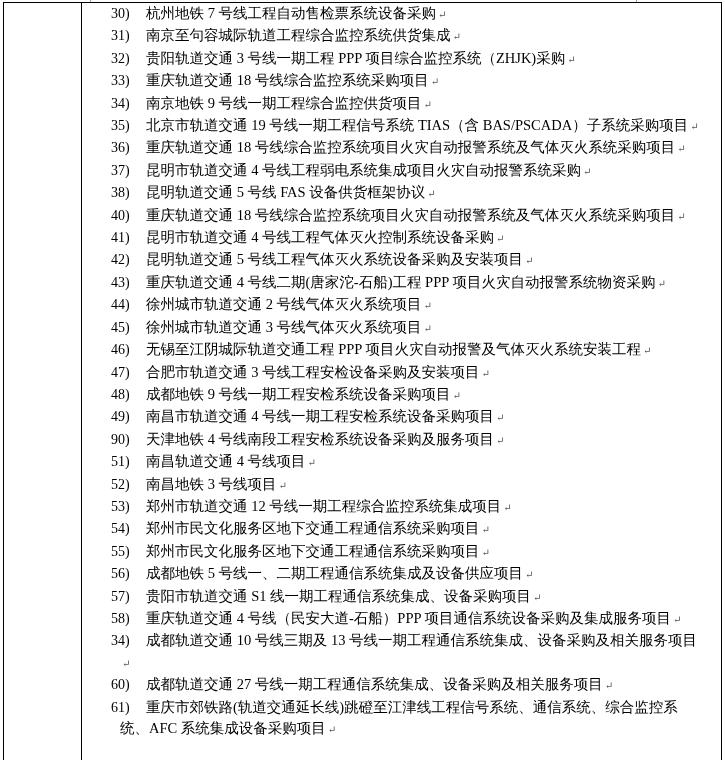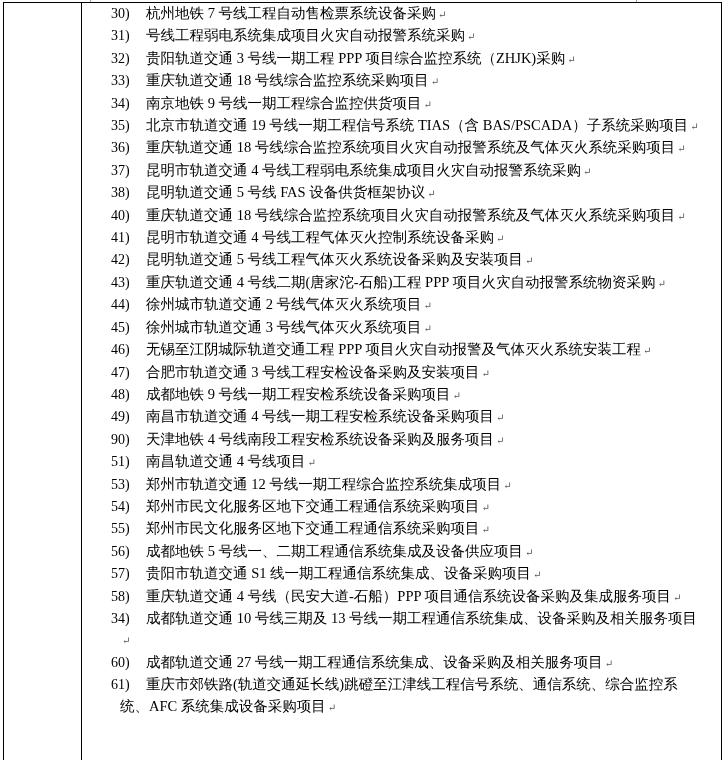--- a/index.html
+++ b/index.html
@@ -60,21 +60,21 @@
   <div class="vline-mid"></div>
   <div class="vline-right"></div>
   <div class="tick-1"></div>
   <div class="tick-2"></div>
 
   <div class="left-cell"></div>
 
   <div class="content-cell" id="list-container">
     <div class="item"><span class="num">30)</span><span class="txt">杭州地铁 7 号线工程自动售检票系统设备采购</span><span class="pmark">↵</span></div>
 
-    <div class="item"><span class="num">31)</span><span class="txt">号线工程弱电系统集成项目火灾自动报警系统采购</span><span class="pmark">↵</span></div>
+    <div class="item"><span class="num">31)</span><span class="txt">南京至句容城际轨道工程综合监控系统供货集成</span><span class="pmark">↵</span></div>
 
     <div class="item"><span class="num">32)</span><span class="txt">贵阳轨道交通 3 号线一期工程 PPP 项目综合监控系统（ZHJK)采购</span><span class="pmark">↵</span></div>
 
     <div class="item"><span class="num">33)</span><span class="txt">重庆轨道交通 18 号线综合监控系统采购项目</span><span class="pmark">↵</span></div>
 
     <div class="item"><span class="num">34)</span><span class="txt">南京地铁 9 号线一期工程综合监控供货项目</span><span class="pmark">↵</span></div>
 
     <div class="item"><span class="num">35)</span><span class="txt">北京市轨道交通 19 号线一期工程信号系统 TIAS（含 BAS/PSCADA）子系统采购项目</span><span class="pmark">↵</span></div>
 
     <div class="item"><span class="num">36)</span><span class="txt">重庆轨道交通 18 号线综合监控系统项目火灾自动报警系统及气体灭火系统采购项目</span><span class="pmark">↵</span></div>
@@ -101,20 +101,21 @@
     <div class="item"><span class="num">47)</span><span class="txt">合肥市轨道交通 3 号线工程安检设备采购及安装项目</span><span class="pmark">↵</span></div>
 
     <div class="item"><span class="num">48)</span><span class="txt">成都地铁 9 号线一期工程安检系统设备采购项目</span><span class="pmark">↵</span></div>
 
     <div class="item"><span class="num">49)</span><span class="txt">南昌市轨道交通 4 号线一期工程安检系统设备采购项目</span><span class="pmark">↵</span></div>
 
     <div class="item"><span class="num">90)</span><span class="txt">天津地铁 4 号线南段工程安检系统设备采购及服务项目</span><span class="pmark">↵</span></div>
 
     <div class="item"><span class="num">51)</span><span class="txt">南昌轨道交通 4 号线项目</span><span class="pmark">↵</span></div>
 
+    <div class="item"><span class="num">52)</span><span class="txt">南昌地铁 3 号线项目</span><span class="pmark">↵</span></div>
 
     <div class="item"><span class="num">53)</span><span class="txt">郑州市轨道交通 12 号线一期工程综合监控系统集成项目</span><span class="pmark">↵</span></div>
 
     <div class="item"><span class="num">54)</span><span class="txt">郑州市民文化服务区地下交通工程通信系统采购项目</span><span class="pmark">↵</span></div>
 
     <div class="item"><span class="num">55)</span><span class="txt">郑州市民文化服务区地下交通工程通信系统采购项目</span><span class="pmark">↵</span></div>
 
     <div class="item"><span class="num">56)</span><span class="txt">成都地铁 5 号线一、二期工程通信系统集成及设备供应项目</span><span class="pmark">↵</span></div>
 
     <div class="item"><span class="num">57)</span><span class="txt">贵阳市轨道交通 S1 线一期工程通信系统集成、设备采购项目</span><span class="pmark">↵</span></div>

